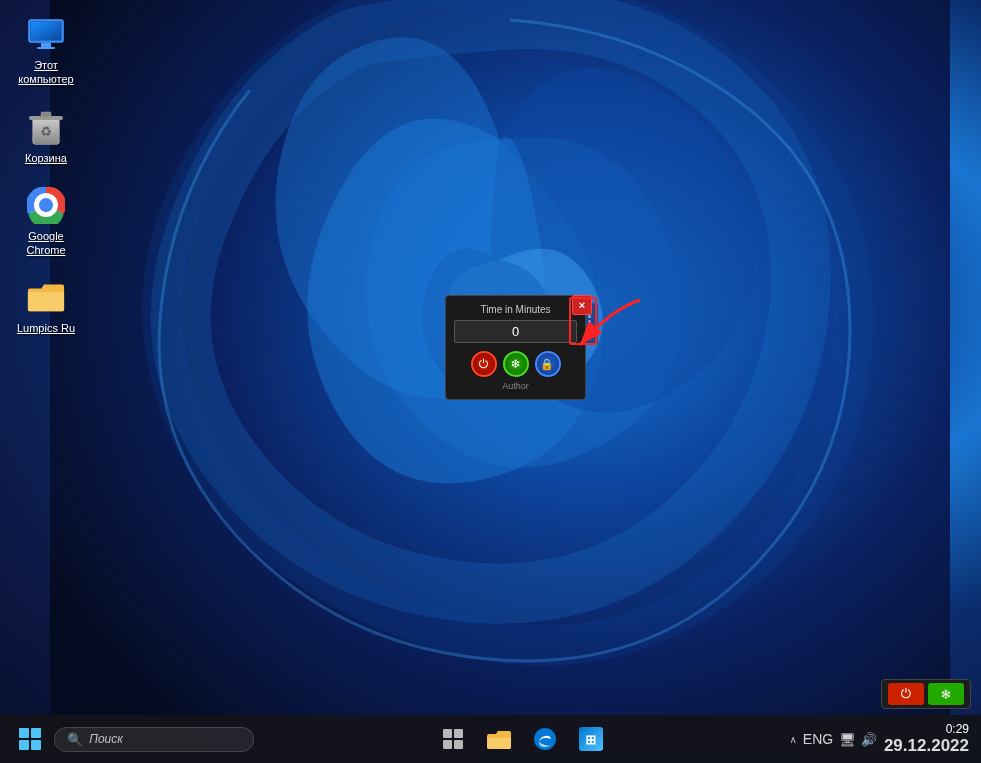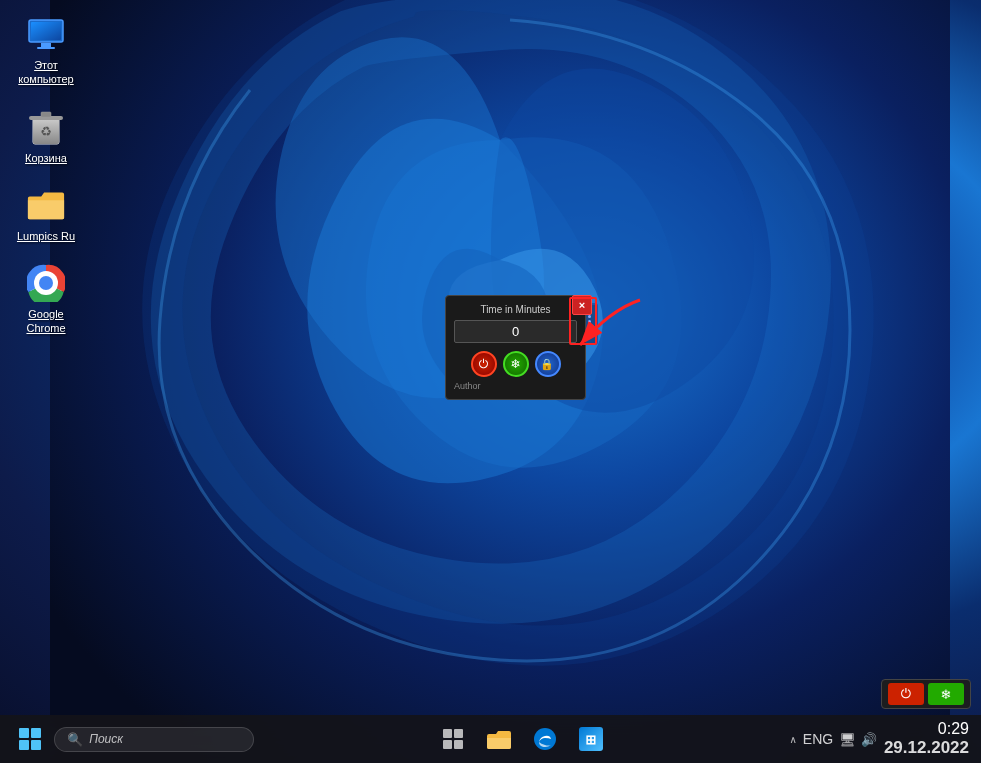--- a/index.html
+++ b/index.html
@@ -146,21 +146,21 @@
       align-items: center;
       justify-content: center;
       cursor: pointer;
       color: white;
       font-size: 11px;
     }
 
     .timer-author {
       color: #888;
       font-size: 9px;
-      text-align: left;
+      text-align: center;
       margin-top: 4px;
     }
 
     
     .popup-close {
       position: absolute;
       top: 295px;
       left: 572px;
       width: 20px;
       height: 20px;
@@ -330,21 +330,21 @@
       font-size: 13px;
     }
 
     .clock-area {
       text-align: right;
       cursor: pointer;
     }
 
     .clock-time {
       color: white;
-      font-size: 16px;
+      font-size: 12px;
       display: block;
     }
 
     .clock-date {
       color: rgba(255,255,255,0.85);
       font-size: 17px;
       display: block;
       font-weight: bold;
     }
 
@@ -451,45 +451,45 @@
           <rect x="0" y="8" width="34" height="4" rx="2" fill="#999"></rect>
           <rect x="12" y="4" width="10" height="5" rx="1" fill="#888" stroke="#999" stroke-width="0.5"></rect>
           <text x="17" y="28" text-anchor="middle" font-size="13" fill="#555">♻</text>
         </svg>
       </div>
       <span class="icon-label">Корзина</span>
     </div>
 
     <div class="desktop-icon">
       <div class="icon-img">
+        <svg width="38" height="38" viewBox="0 0 38 38">
+          <circle cx="19" cy="19" r="18" fill="white"></circle>
+
+          <path d="M19,19 L19,1 A18,18 0 0,1 36.6,28Z" fill="#ea4335"></path>
+
+          <path d="M19,19 L36.6,28 A18,18 0 0,1 1.4,28Z" fill="#34a853"></path>
+
+          <path d="M19,19 L1.4,28 A18,18 0 0,1 19,1Z" fill="#4285f4"></path>
+
+          <circle cx="19" cy="19" r="12" fill="white"></circle>
+
+          <circle cx="19" cy="19" r="7" fill="#4285f4"></circle>
+        </svg>
+      </div>
+      <span class="icon-label">Google Chrome</span>
+    </div>
+
+    <div class="desktop-icon">
+      <div class="icon-img">
         <svg width="42" height="34" viewBox="0 0 42 34">
           <path d="M2,10 Q2,8 4,8 L16,8 L19,4 L38,4 Q40,4 40,6 L40,30 Q40,32 38,32 L4,32 Q2,32 2,30 Z" fill="#f4b942"></path>
           <path d="M2,12 L40,12 L40,30 Q40,32 38,32 L4,32 Q2,32 2,30 Z" fill="#f9cc6a"></path>
         </svg>
       </div>
       <span class="icon-label">Lumpics Ru</span>
-    </div>
-
-    <div class="desktop-icon">
-      <div class="icon-img">
-        <svg width="38" height="38" viewBox="0 0 38 38">
-          <circle cx="19" cy="19" r="18" fill="white"></circle>
-
-          <path d="M19,19 L19,1 A18,18 0 0,1 36.6,28Z" fill="#ea4335"></path>
-
-          <path d="M19,19 L36.6,28 A18,18 0 0,1 1.4,28Z" fill="#34a853"></path>
-
-          <path d="M19,19 L1.4,28 A18,18 0 0,1 19,1Z" fill="#4285f4"></path>
-
-          <circle cx="19" cy="19" r="12" fill="white"></circle>
-
-          <circle cx="19" cy="19" r="7" fill="#4285f4"></circle>
-        </svg>
-      </div>
-      <span class="icon-label">Google Chrome</span>
     </div>
 
   </div>
 
   <div class="timer-popup">
     <div class="timer-title">Time in Minutes</div>
     <input class="timer-input" type="text" value="0" readonly="" style="">
     <div class="timer-buttons">
       <div class="timer-btn-power">⏻</div>
       <div class="timer-btn-green">❄</div>

